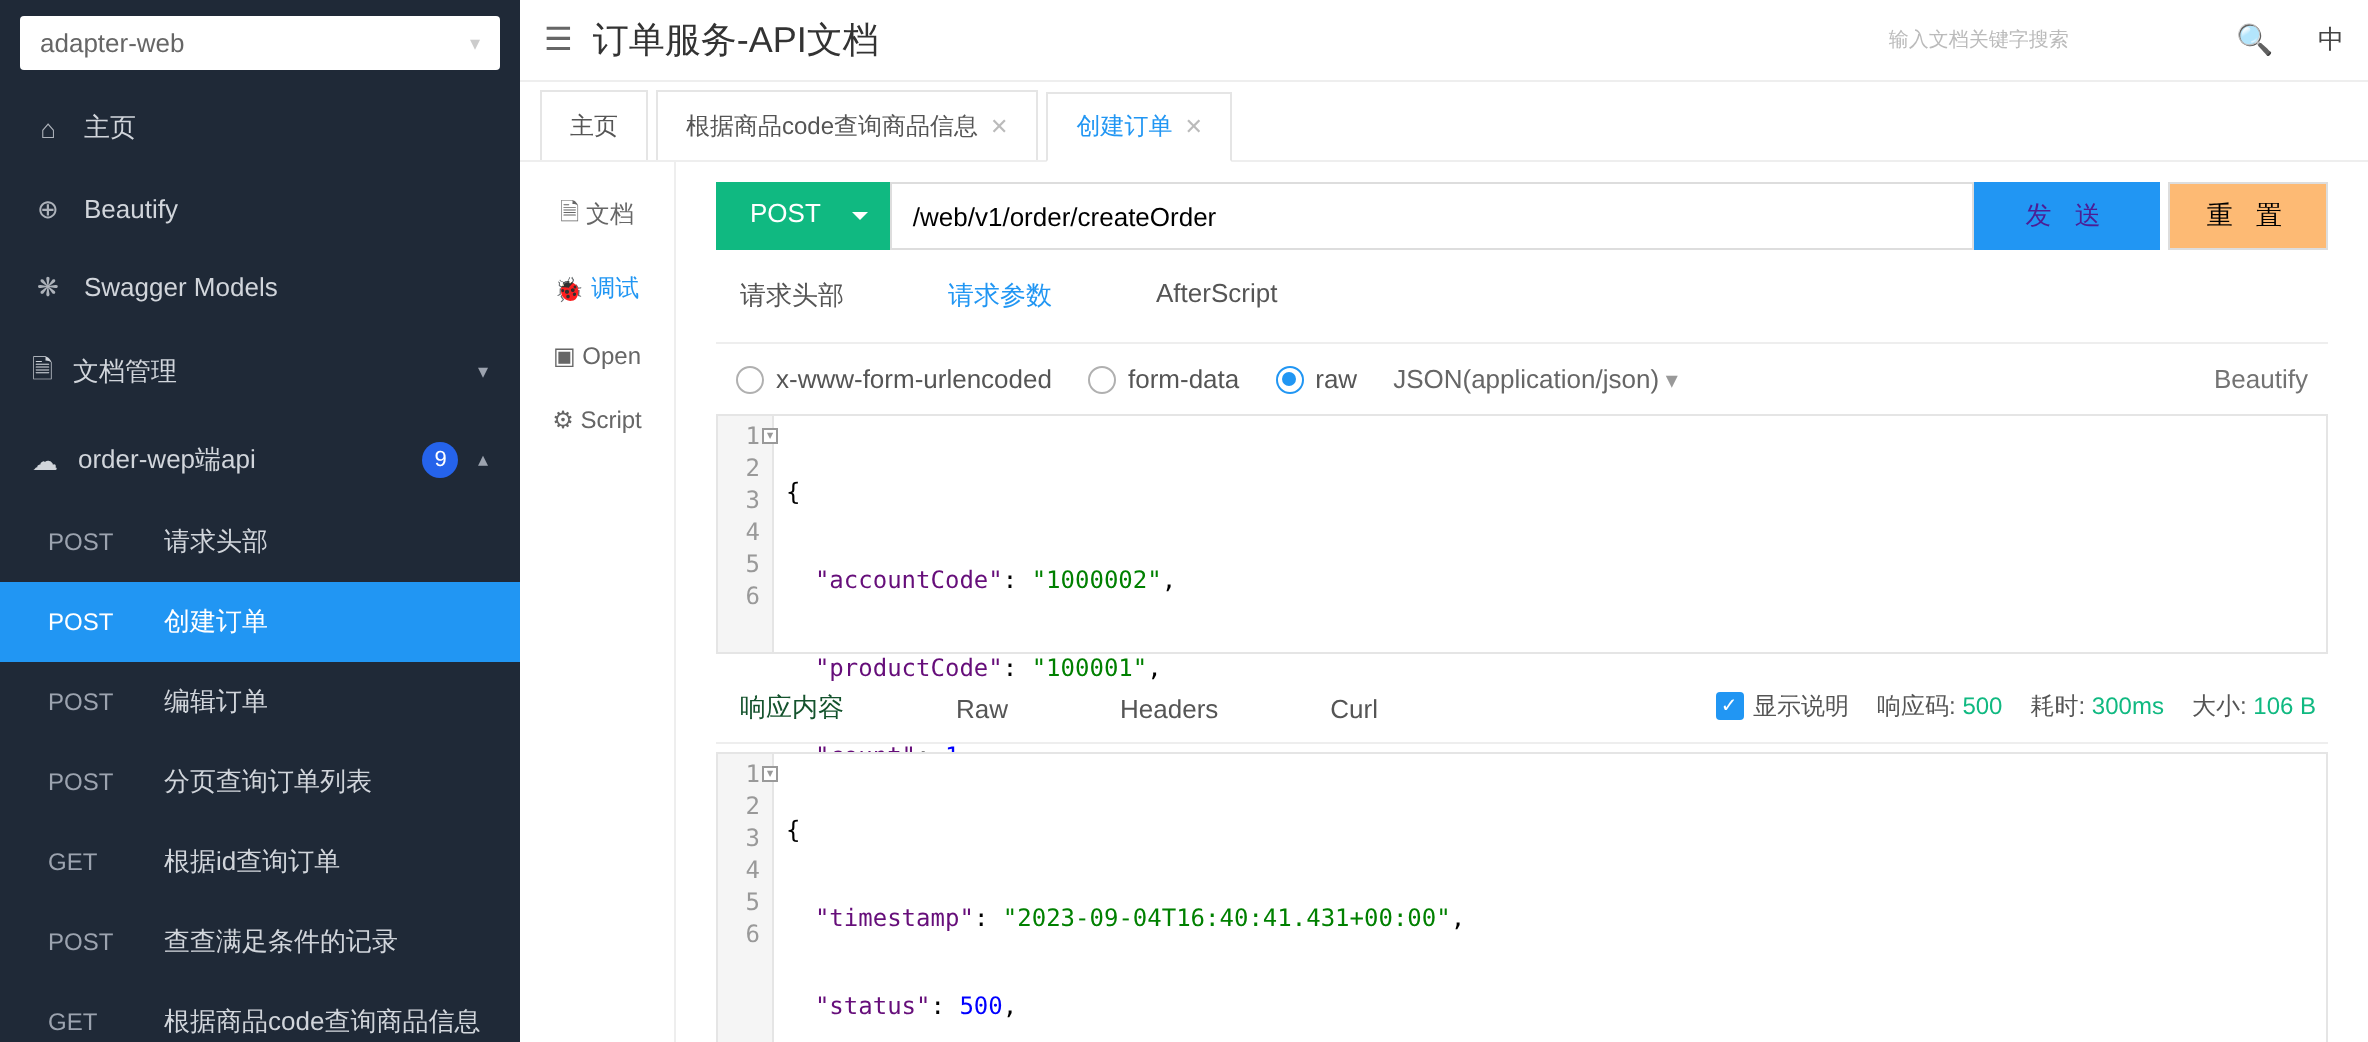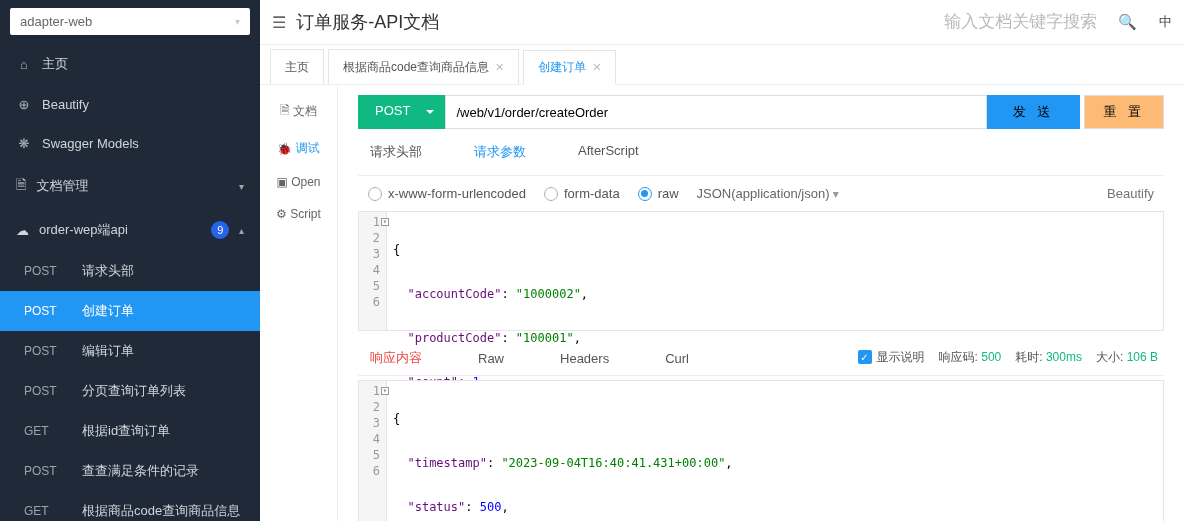--- a/index.html
+++ b/index.html
@@ -20,41 +20,41 @@
     .api-item.active .method { color: #fff; }
     .method { width: 42px; font-size: 12px; color: #9ca3af; }
     .nav-arrow { font-size: 10px; color: #9ca3af; }
 
     
     .main { flex: 1; display: flex; flex-direction: column; overflow: hidden; }
     .topbar { display: flex; align-items: center; padding: 8px 12px; gap: 10px; border-bottom: 1px solid #eee; }
     .topbar .toggle { font-size: 16px; color: #666; cursor: pointer; }
     .topbar .title { font-size: 18px; font-weight: 400; flex: 0 0 auto; }
     .topbar .spacer { flex: 1; }
-    .search-input { border: none; outline: none; font-size: 17px; width: 160px; color: #c2410c; padding: 4px; }
+    .search-input { border: none; outline: none; font-size: 10px; width: 160px; color: #c2410c; padding: 4px; }
     .search-input::placeholder { color: #bbb; }
     .search-icon { color: #666; font-size: 15px; margin-left: 8px; cursor: pointer; }
     .lang { margin-left: 12px; color: #444; }
 
     .tabs { display: flex; border-bottom: 1px solid #eee; padding: 0 10px; margin-top: 4px; }
     .tab { padding: 8px 14px; border: 1px solid #e5e5e5; border-bottom: none; margin-right: 4px; background: #fff; display: flex; align-items: center; gap: 6px; font-size: 12px; cursor: pointer; color: #555; }
     .tab.active { color: #2196f3; border-bottom: 1px solid #fff; position: relative; top: 1px; }
     .tab .close { color: #bbb; font-size: 11px; }
 
     .workarea { display: flex; flex: 1; overflow: hidden; }
     .toolcol { width: 78px; border-right: 1px solid #eee; display: flex; flex-direction: column; align-items: center; padding-top: 16px; gap: 18px; }
     .toolitem { display: flex; flex-direction: column; align-items: center; gap: 0px; font-size: 12px; color: #666; cursor: pointer; flex-direction: row;}
     .toolitem.active { color: #2196f3; }
 
     .content { flex: 1; display: flex; flex-direction: column; padding: 10px 20px 0 20px; overflow: hidden; }
     .reqbar { display: flex; gap: 0; margin-bottom: 12px; }
     .method-select { background: #10b981; color: #fff; padding: 7px 34px 7px 16px; border: 1px solid #10b981; font-size: 13px; position: relative; cursor: pointer; }
     .method-select:after { content: ''; position: absolute; right: 10px; top: 50%; margin-top: -2px; border: 4px solid transparent; border-top-color: #fff; }
     .url-input { flex: 1; border: 1px solid #ddd; padding: 7px 10px; font-size: 13px; background: #fff; }
-    .btn-send { background: #2196f3; color: #000000; padding: 7px 26px; border: none; font-size: 13px; cursor: pointer; letter-spacing: 4px; }
+    .btn-send { background: #2196f3; color: #4c1d95; padding: 7px 26px; border: none; font-size: 13px; cursor: pointer; letter-spacing: 4px; }
     .btn-reset { background: #fdba74; border: 1px solid #ddd; padding: 7px 18px; font-size: 13px; cursor: pointer; margin-left: 4px; letter-spacing: 4px; }
 
     .subtabs { display: flex; gap: 52px; padding: 2px 12px 8px 12px; font-size: 13px; color: #555; border-bottom: 1px solid #eee; }
     .subtab { cursor: pointer; padding-bottom: 6px; }
     .subtab.active { color: #2196f3; }
 
     .optrow { display: flex; align-items: center; padding: 10px 10px; gap: 18px; font-size: 13px; color: #555; }
     .radio { display: inline-flex; align-items: center; gap: 6px; cursor: pointer; }
     .radio .dot { width: 14px; height: 14px; border: 1px solid #b0b0b0; border-radius: 50%; display: inline-flex; align-items: center; justify-content: center; }
     .radio.sel .dot { border-color: #2196f3; }
@@ -71,21 +71,21 @@
     .code .line { height: 16px; line-height: 16px; }
     .key { color: #660e7a; }
     .str { color: #008000; }
     .num { color: #0000ff; }
     .punc { color: #000; }
     .line.sel { background: #dbeeff; margin: 0 -6px; padding: 0 6px; }
 
     .restabs { display: flex; gap: 0; border-bottom: 1px solid #eee; align-items: center; margin-top: 8px; font-size: 13px; }
     .restab { padding: 10px 32px 8px 0; cursor: pointer; color: #555; margin-right: 24px; }
     .restab:first-child { padding-left: 12px; }
-    .restab.active { color: #ef4444; }
+    .restab.active { color: #14532d; }
     .resinfo { margin-left: auto; display: flex; align-items: center; gap: 14px; font-size: 12px; color: #555; padding-right: 6px; }
     .check { width: 14px; height: 14px; background: #2196f3; border-radius: 2px; display: inline-flex; align-items: center; justify-content: center; color: #fff; font-size: 10px; }
     .g { color: #10b981; }
     
     .editor2 { border: 1px solid #e5e5e5; display: flex; font-family: Consolas, Monaco, monospace; font-size: 12px; flex: 1; margin-top: 4px; }
   </style>
 </head>
 <body>
 
 <div class="app">

